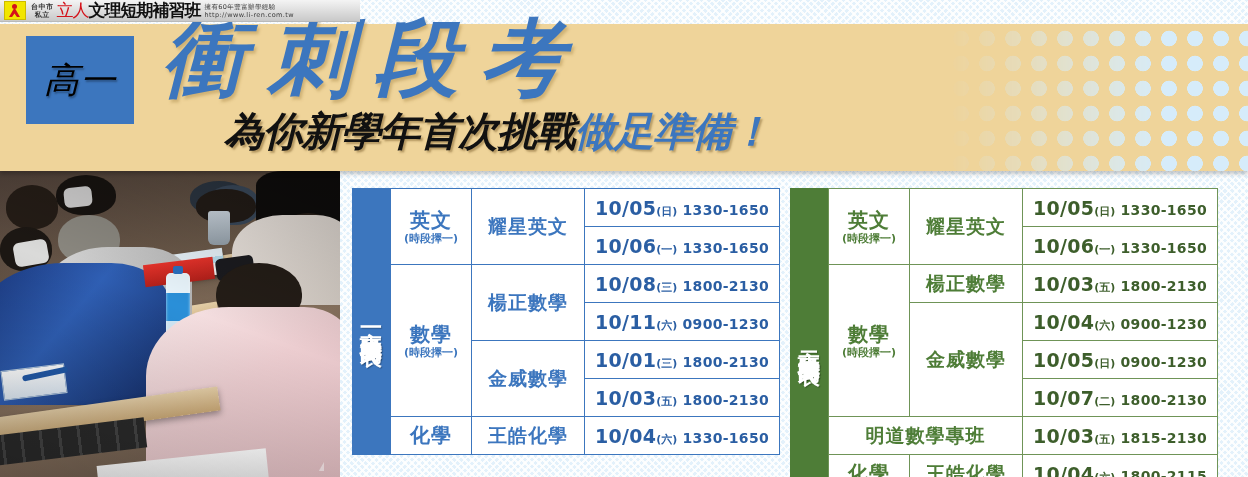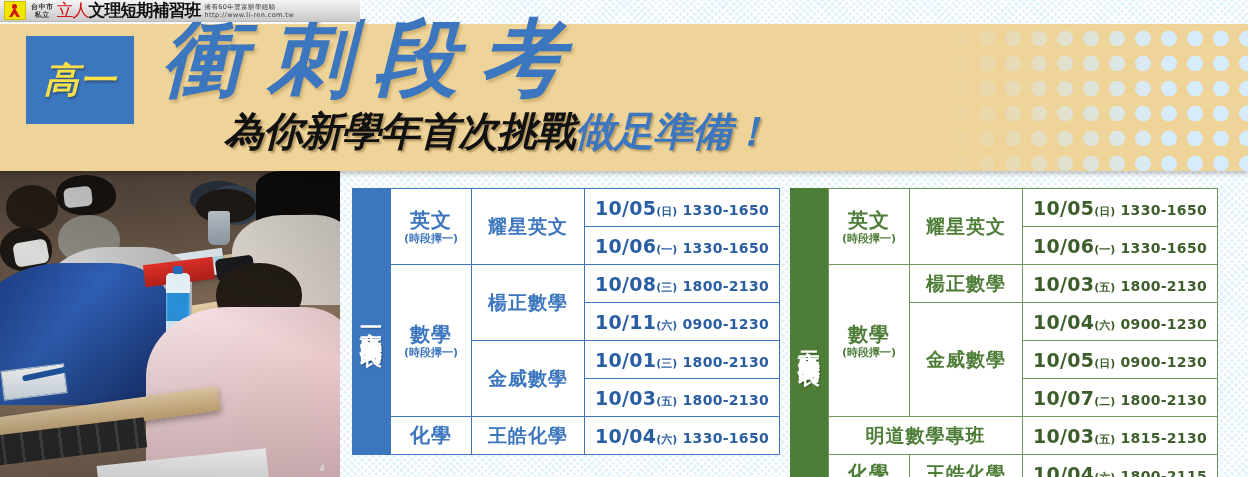--- a/index.html
+++ b/index.html
@@ -127,25 +127,25 @@
     border: 2px solid #efd49a;
     box-sizing: border-box;
     display: flex;
     flex-direction: column;
     align-items: center;
     justify-content: center;
     z-index: 5;
   }
   .grade-badge span {
     font-family: "DejaVu Serif", "Liberation Serif", serif;
-    font-weight: bold;
+    font-weight: normal;
     font-style: italic;
     font-size: 35px;
     line-height: 40px;
-    color: #fde047;
+    color: #000000;
     letter-spacing: 1px;
     text-shadow: 1px 2px 2px rgba(0,0,0,.3);
   }
 
   .headline {
     position: absolute;
     left: 162px; top: 12px;
     font-family: "DejaVu Serif", "Liberation Serif", serif;
     font-weight: bold;
     font-style: italic;

